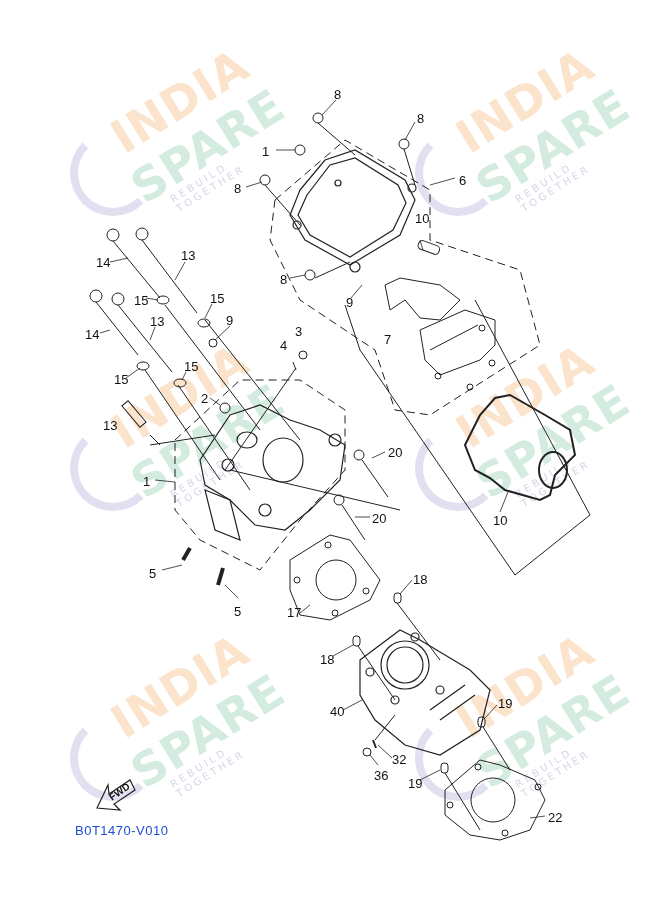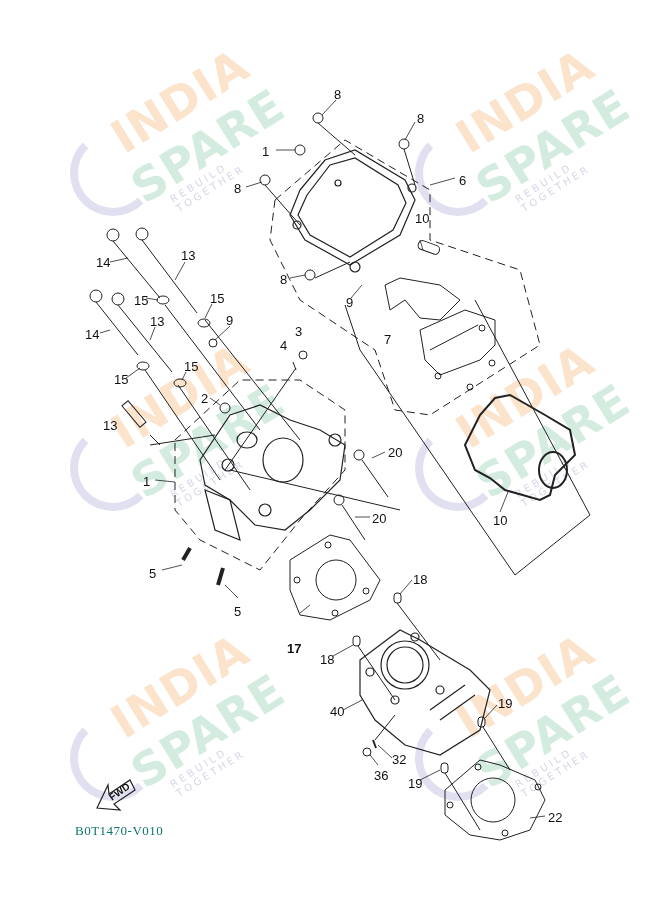--- a/index.html
+++ b/index.html
@@ -3,21 +3,21 @@
 <meta charset="utf-8">
 <style>
   html,body{margin:0;padding:0;background:#fff;}
   #canvas{position:relative;width:649px;height:922px;background:#fff;overflow:hidden;font-family:"Liberation Sans",sans-serif;}
   svg{position:absolute;left:0;top:0;}
   .wm{position:absolute;pointer-events:none;}
   .wm-india{position:absolute;font-family:"DejaVu Sans",sans-serif;font-weight:bold;font-size:46px;color:#fbe3cc;transform:rotate(-32deg);transform-origin:left bottom;letter-spacing:1px;}
   .wm-spare{position:absolute;font-family:"DejaVu Sans",sans-serif;font-weight:bold;font-size:46px;color:#d4ece0;transform:rotate(-32deg);transform-origin:left bottom;letter-spacing:1px;}
   .wm-tag{position:absolute;font-family:"DejaVu Sans",sans-serif;font-size:10px;color:#d6d6e8;transform:rotate(-32deg);transform-origin:left bottom;letter-spacing:3px;}
   .lbl{position:absolute;font-family:"Liberation Sans",sans-serif;font-size:13px;color:#111;line-height:1;}
-  .code{position:absolute;left:75px;top:823px;font-family:Liberation Serif, serif;font-size:13px;color:#0f766e;letter-spacing:0.5px;}
+  .code{position:absolute;left:75px;top:823px;font-family:Liberation Sans, sans-serif;font-size:13px;color:#1d4ed8;letter-spacing:0.5px;}
   .fwd{position:absolute;left:108px;top:786px;font-family:"Liberation Sans",sans-serif;font-size:10px;font-weight:bold;color:#111;transform:rotate(-35deg);}
 </style>
 </head>
 <body>
 
 <div id="canvas">
 
   <div class="wm" style="left:455px;top:70px;">
     <div style="position:absolute;left:-40px;top:60px;width:70px;height:70px;border:8px solid #e0e0f0;border-radius:50%;border-top-color:transparent;border-right-color:transparent;"></div>
     <div class="wm-india" style="left:20px;top:40px;">INDIA</div>
@@ -268,21 +268,21 @@
   <span class="lbl" style="left:184px;top:360px;">15</span>
   <span class="lbl" style="left:201px;top:392px;">2</span>
   <span class="lbl" style="left:103px;top:419px;">13</span>
   <span class="lbl" style="left:388px;top:446px;">20</span>
   <span class="lbl" style="left:143px;top:475px;">1</span>
   <span class="lbl" style="left:372px;top:512px;">20</span>
   <span class="lbl" style="left:493px;top:514px;">10</span>
   <span class="lbl" style="left:149px;top:567px;">5</span>
   <span class="lbl" style="left:234px;top:605px;">5</span>
   <span class="lbl" style="left:413px;top:573px;">18</span>
-  <span class="lbl" style="left:287px;top:642px;font-weight:bold;">17</span>
+  <span class="lbl" style="left:287px;top:606px;">17</span>
   <span class="lbl" style="left:320px;top:653px;">18</span>
   <span class="lbl" style="left:330px;top:705px;">40</span>
   <span class="lbl" style="left:498px;top:697px;">19</span>
   <span class="lbl" style="left:392px;top:753px;">32</span>
   <span class="lbl" style="left:374px;top:769px;">36</span>
   <span class="lbl" style="left:408px;top:777px;">19</span>
   <span class="lbl" style="left:548px;top:811px;">22</span>
 
   <span class="fwd">FWD</span>
   <span class="code">B0T1470-V010</span>

